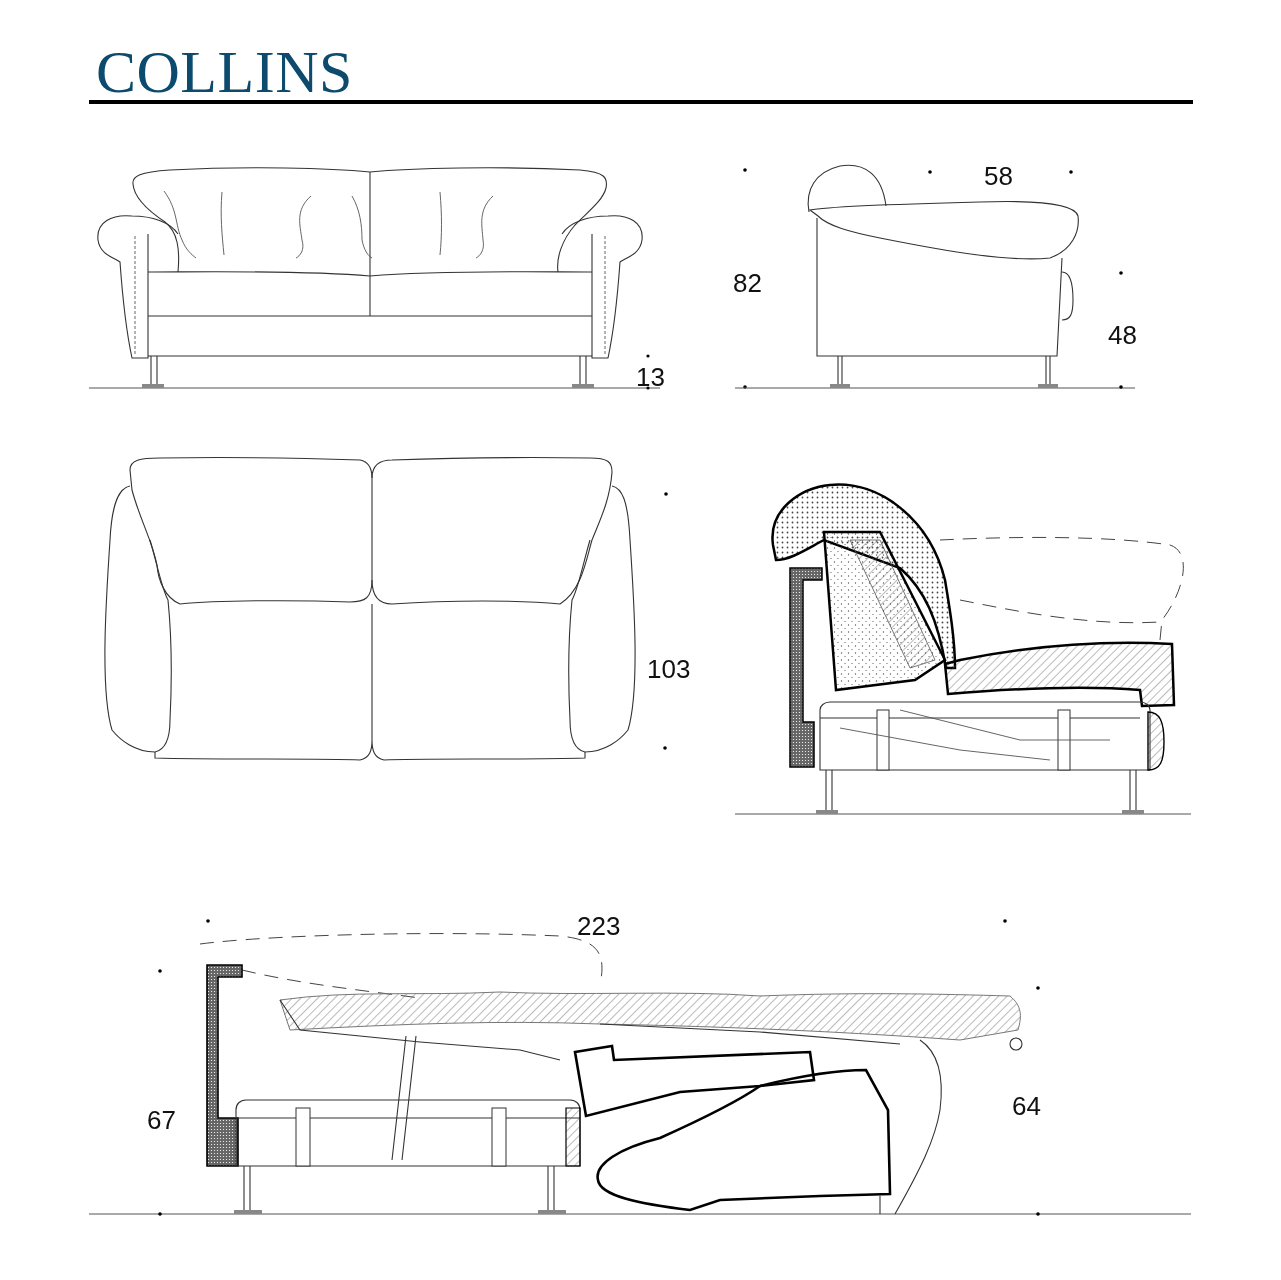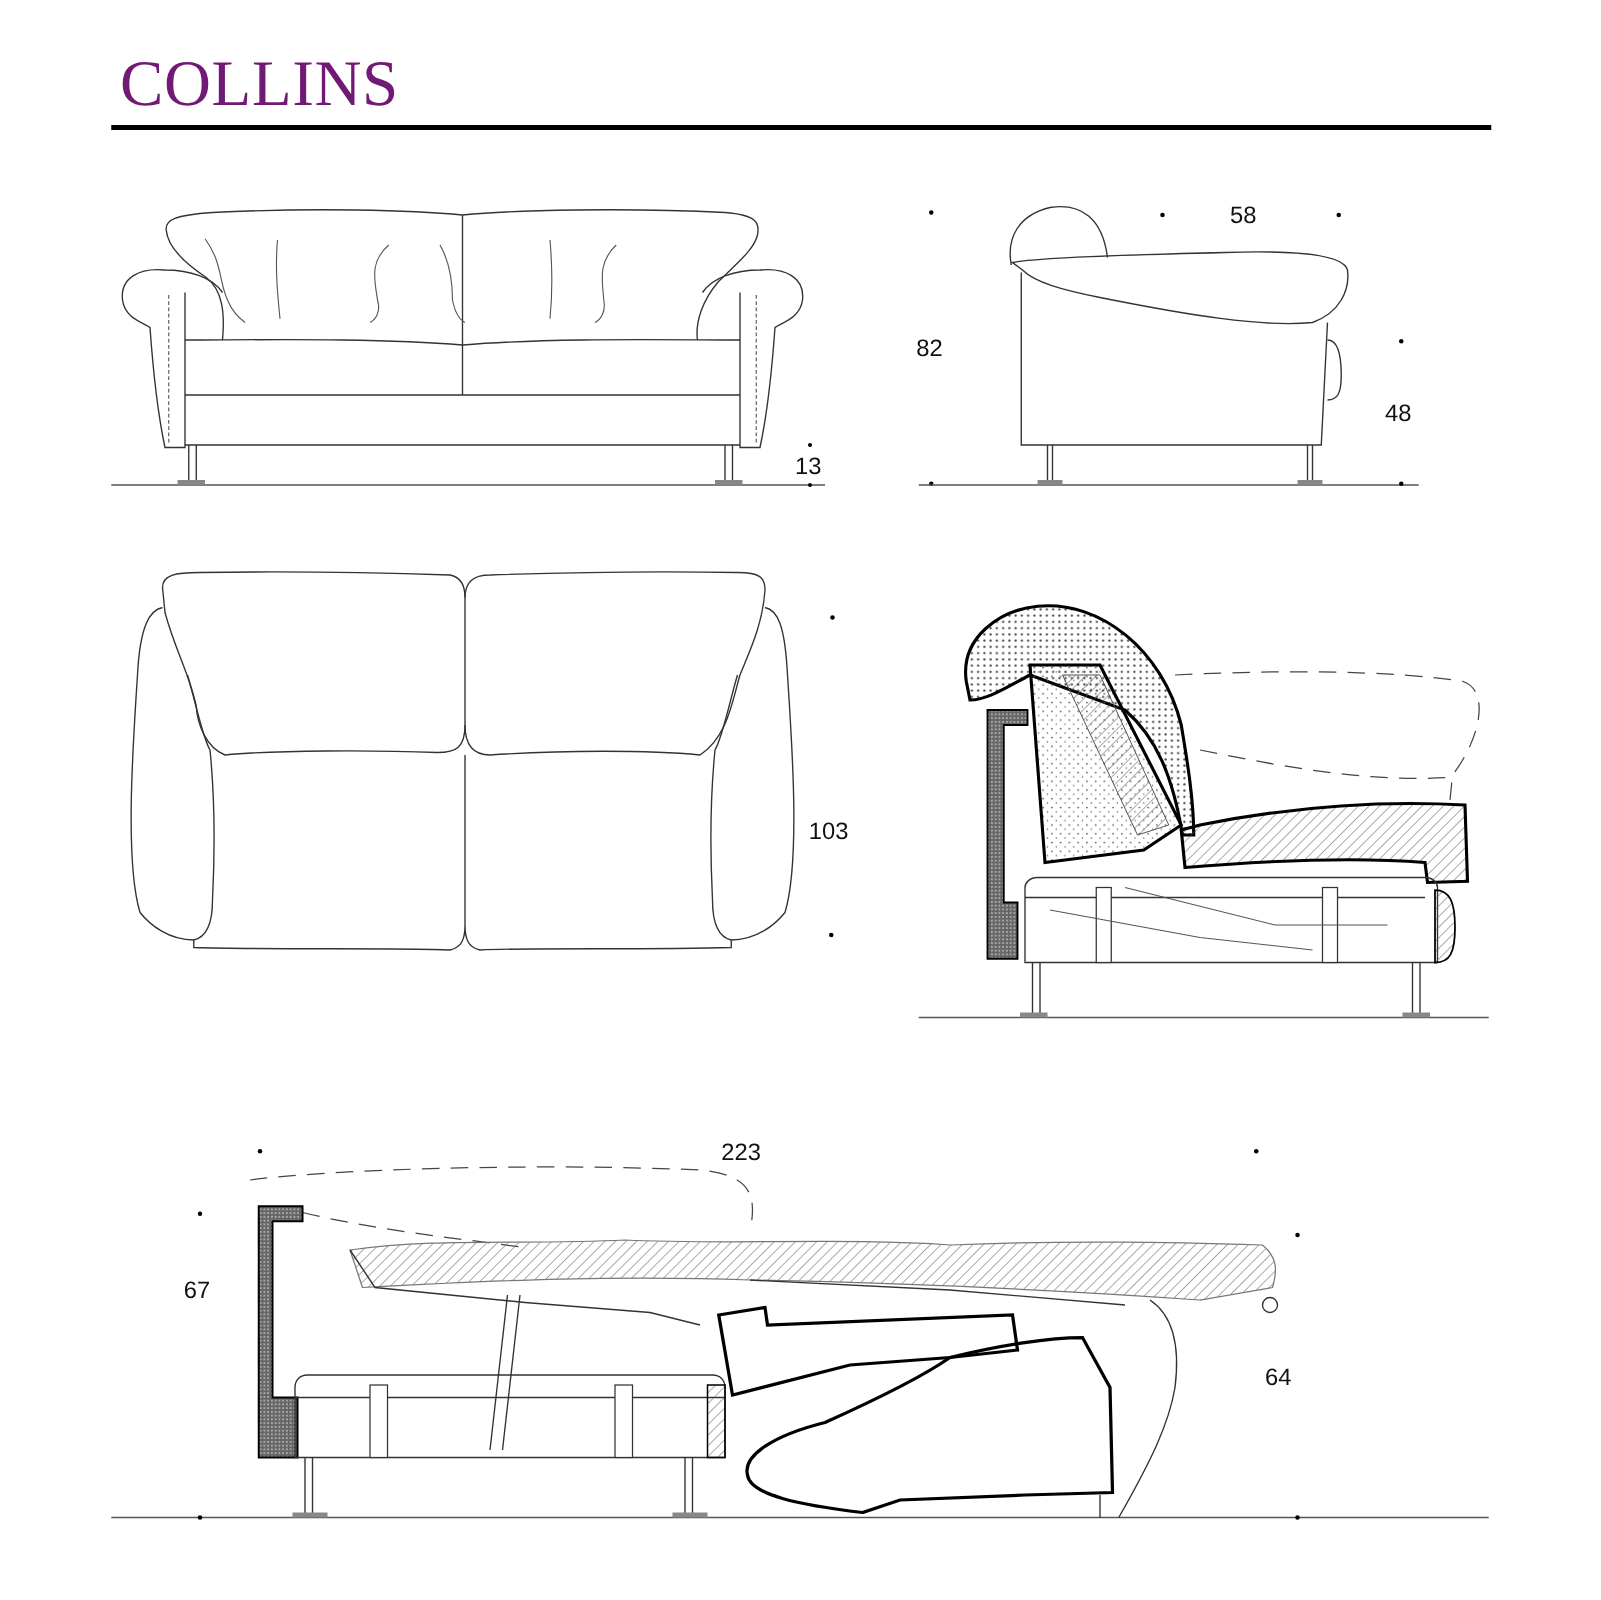--- a/index.html
+++ b/index.html
@@ -1,20 +1,20 @@
 <!DOCTYPE html>
 <html><head>
 <meta charset="utf-8">
 <style>
   html, body { margin: 0; padding: 0; background: #ffffff; }
   body { width: 1281px; height: 1280px; position: relative; overflow: hidden; font-family: "Liberation Sans", sans-serif; }
-  .title { position: absolute; left: 96px; top: 42px; font-family: "Liberation Serif", "DejaVu Serif", serif; font-size: 52px; letter-spacing: 0.5px; color: #701a75; line-height: 1; }
+  .title { position: absolute; left: 96px; top: 42px; font-family: "Liberation Serif", "DejaVu Serif", serif; font-size: 60px; letter-spacing: 0.5px; color: #0c4a6e; line-height: 1; }
   .title-rule { position: absolute; left: 89px; top: 100px; width: 1104px; height: 4px; background: #000; }
   svg.drawing { position: absolute; left: 0; top: 0; }
-  .dim { position: absolute; font-family: "Liberation Sans", sans-serif; font-size: 19px; color: #111; line-height: 1; }
+  .dim { position: absolute; font-family: "Liberation Sans", sans-serif; font-size: 26px; color: #111; line-height: 1; }
   .ln { fill: none; stroke: #333; stroke-width: 1.1; }
   .lnt { fill: none; stroke: #555; stroke-width: 0.9; }
   .thick { fill: none; stroke: #000; stroke-width: 2.6; }
   .dash { fill: none; stroke: #444; stroke-width: 1; stroke-dasharray: 14 9; }
   .dot { fill: #000; }
   .ground { stroke: #555; stroke-width: 1.2; }
 </style>
 </head>
 <body>
 
@@ -130,14 +130,14 @@
     <circle class="dot" cx="1038" cy="1214" r="1.8"></circle>
   </g>
 </svg>
 
 <div class="dim" style="left:636px; top:364px;">13</div>
 <div class="dim" style="left:733px; top:270px;">82</div>
 <div class="dim" style="left:984px; top:163px;">58</div>
 <div class="dim" style="left:1108px; top:322px;">48</div>
 <div class="dim" style="left:647px; top:656px;text-align:center;">103</div>
 <div class="dim" style="left:577px; top:913px;">223</div>
-<div class="dim" style="left:147px; top:1023px;">67</div>
+<div class="dim" style="left:147px; top:1107px;">67</div>
 <div class="dim" style="left:1012px; top:1093px;">64</div>
 
 </body></html>

